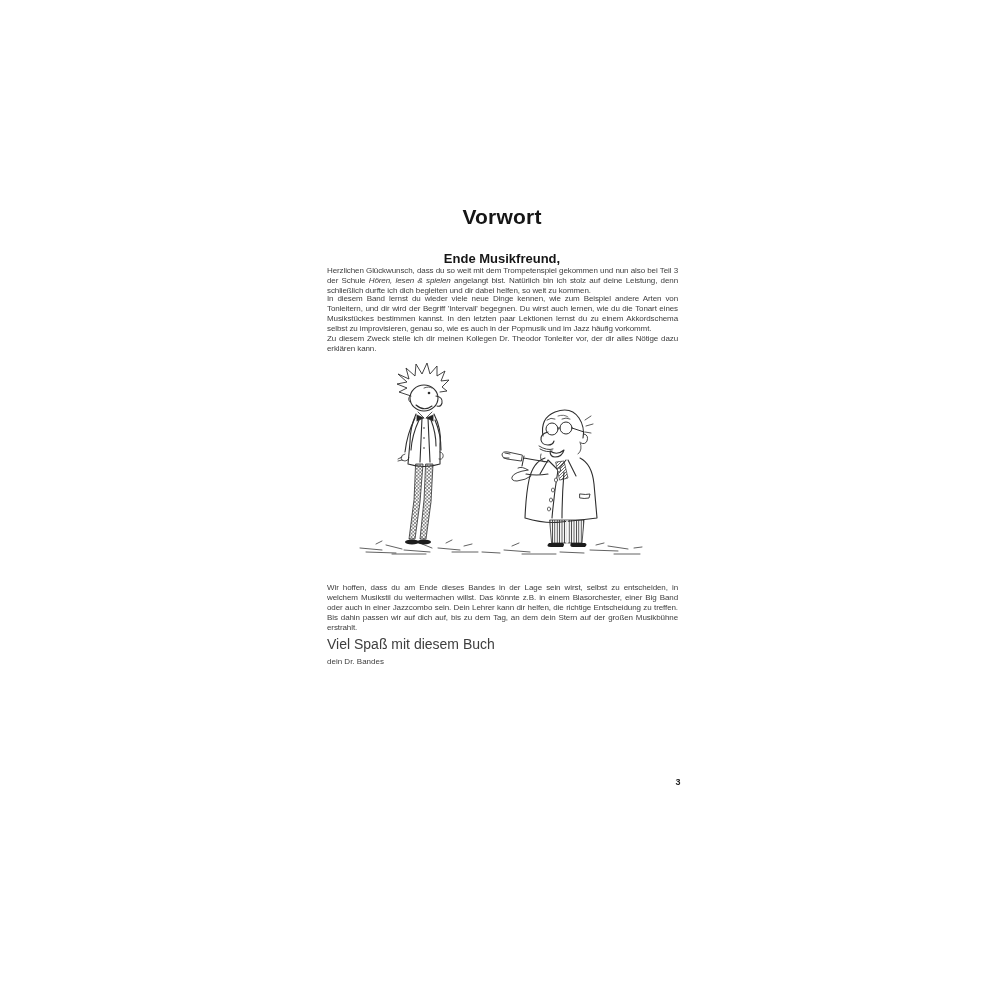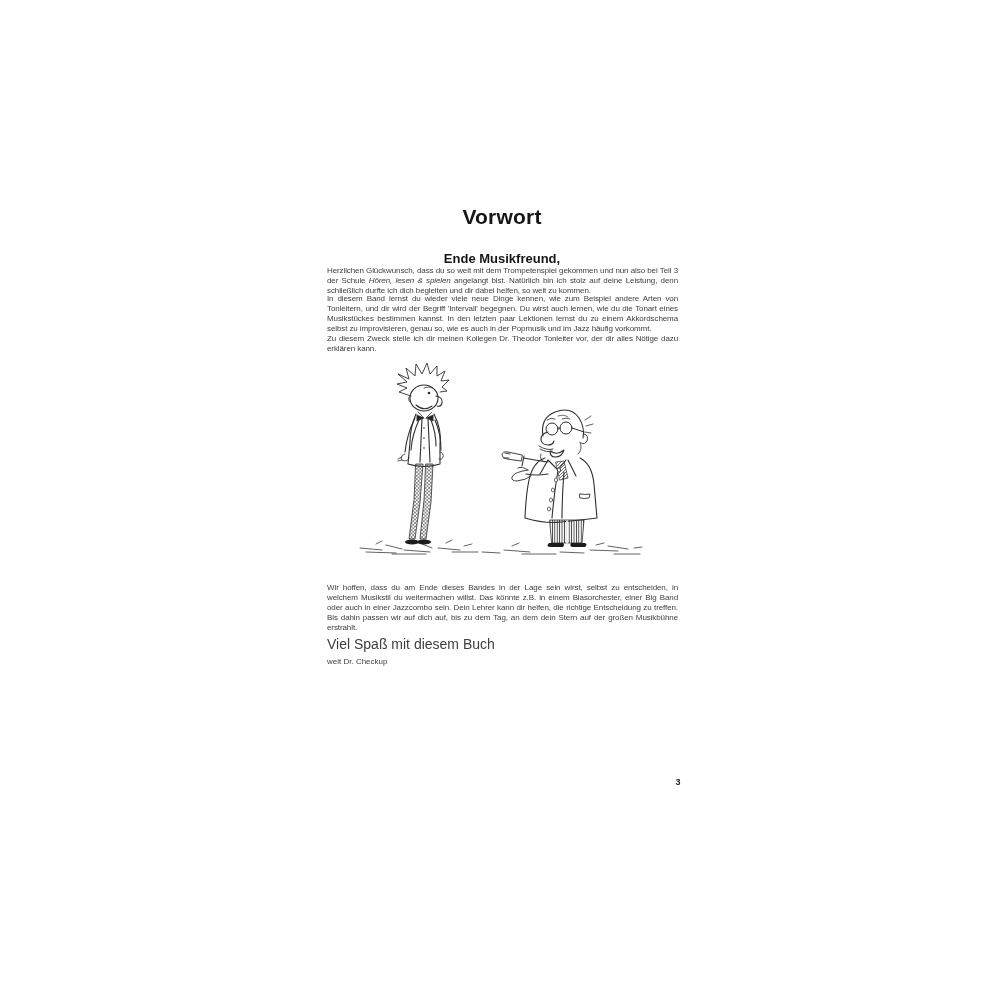--- a/index.html
+++ b/index.html
@@ -176,17 +176,17 @@
       <path d="M215,159 L215,181" stroke="#ffffff" stroke-width="1.6"></path>
       <path d="M197,181 q-4,4 2,4 l12,0 q2,-3 0,-4 z" fill="#1c1c1c" stroke="none"></path>
       <path d="M219,181 q-2,4 2,4 l12,0 q3,-3 0,-4 z" fill="#1c1c1c" stroke="none"></path>
     </g>
   </svg>
 
   <div class="para" id="para3">Wir hoffen, dass du am Ende dieses Bandes in der Lage sein wirst, selbst zu entscheiden, in welchem Musikstil du weitermachen willst. Das könnte z.B. in einem Blasorchester, einer Big Band oder auch in einer Jazzcombo sein. Dein Lehrer kann dir helfen, die richtige Entscheidung zu treffen. Bis dahin passen wir auf dich auf, bis zu dem Tag, an dem dein Stern auf der großen Musikbühne erstrahlt.</div>
 
   <div class="closing">Viel Spaß mit diesem Buch</div>
 
-  <div class="signature">weit Dr. Checkup</div>
+  <div class="signature">dein Dr. Bandes</div>
 
   <div class="pagenum">3</div>
 
 </div>
 
 </body></html>

